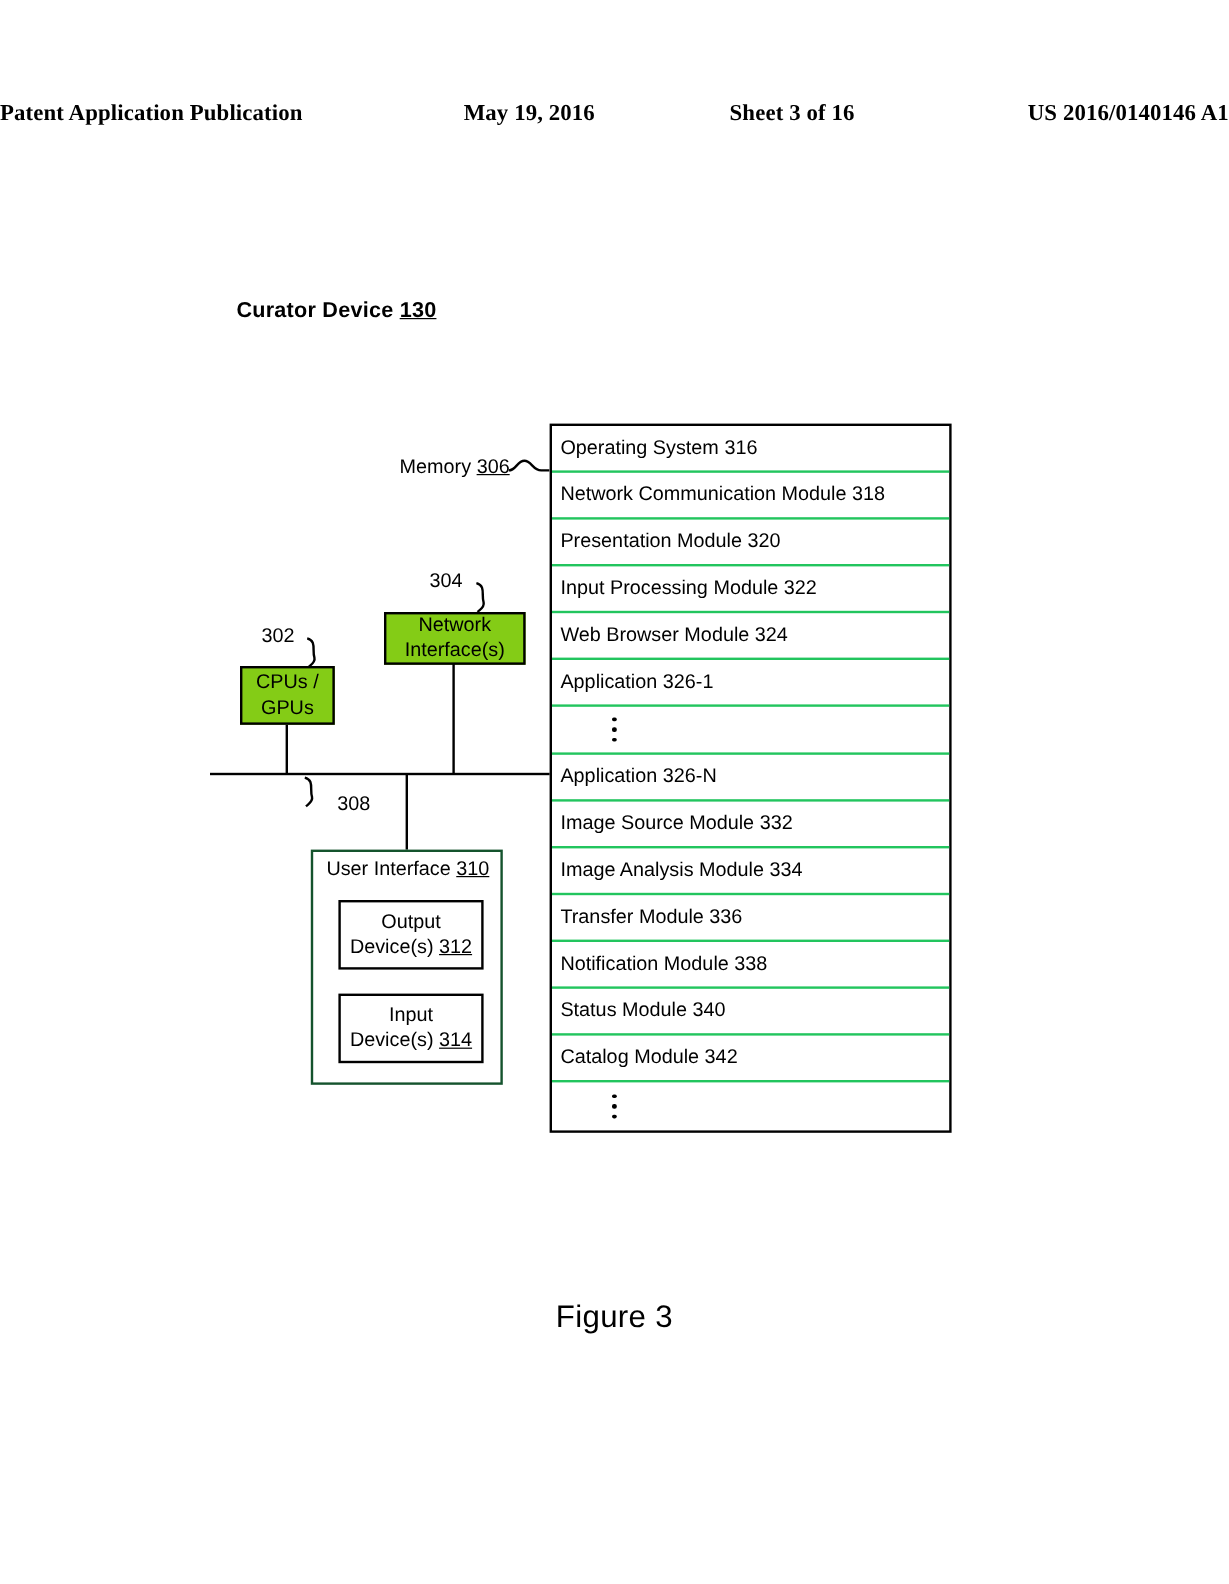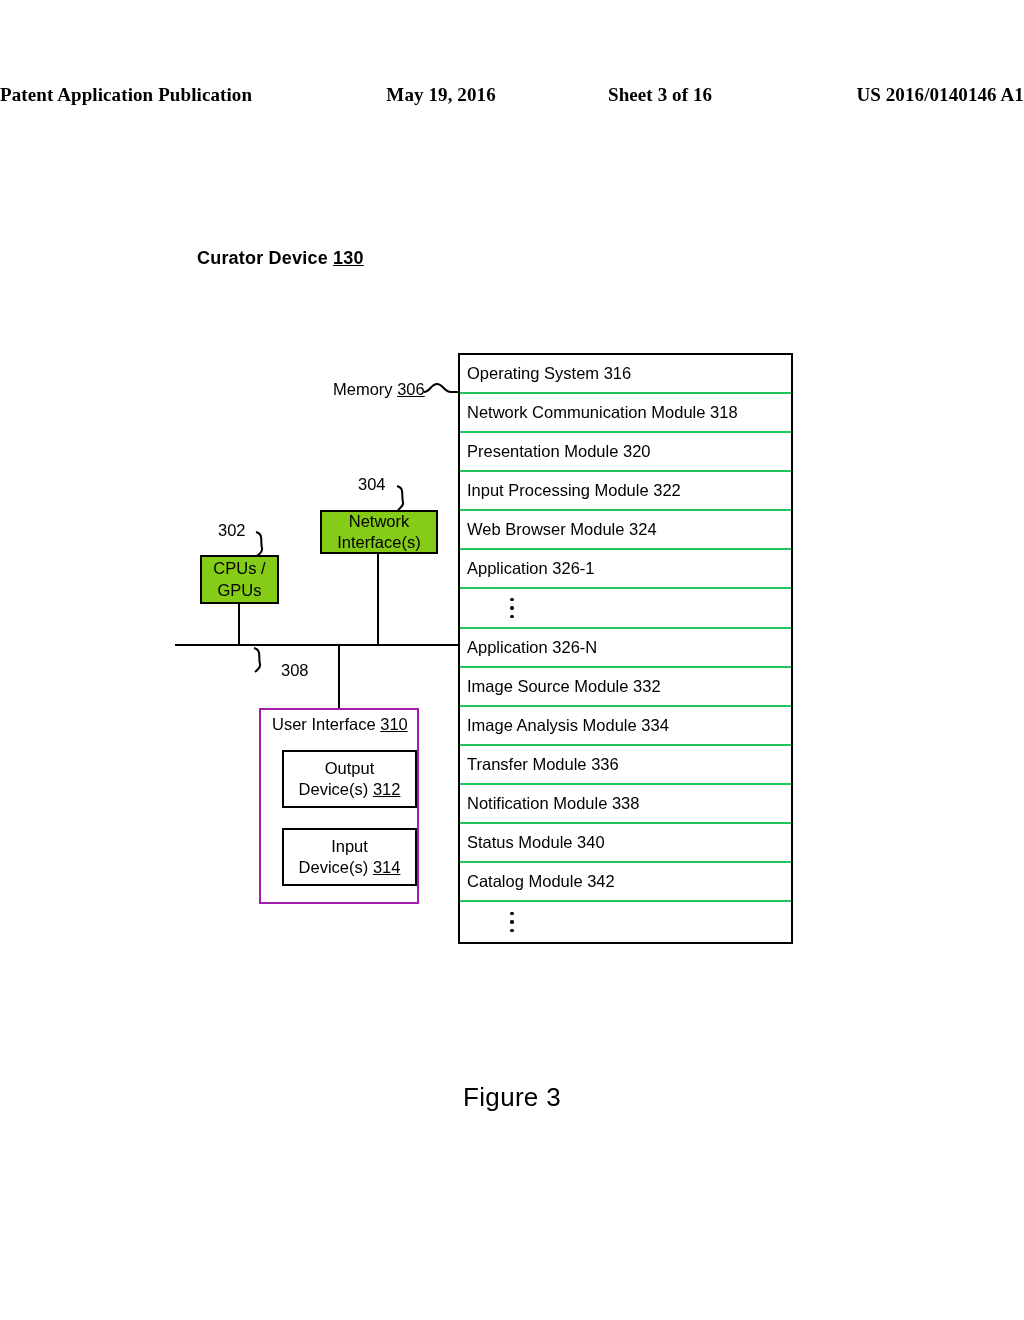--- a/index.html
+++ b/index.html
@@ -106,36 +106,36 @@
   }
   .cpu-box   { left: 200px; top: 555px; width: 79px;  height: 49px; }
   .net-box   { left: 320px; top: 510px; width: 118px; height: 44px; }
 
   .ui-box {
     position: absolute;
     left: 259px;
     top: 708px;
     width: 160px;
     height: 196px;
-    border: 2px solid #a21caf;
+    border: 2px solid #14532d;
     box-sizing: border-box;
     background: #fff;
   }
   .ui-title {
     position: absolute;
     left: 11px;
     top: 5px;
     font-size: 16.5px;
     white-space: nowrap;
   }
   .ui-title .ref { text-decoration: underline; }
   .ui-sub {
     position: absolute;
     left: 21px;
-    width: 135px;
+    width: 121px;
     height: 58px;
     border: 2px solid #000;
     box-sizing: border-box;
     display: flex;
     flex-direction: column;
     align-items: center;
     justify-content: center;
     font-size: 16.5px;
     line-height: 1.28;
     text-align: center;

